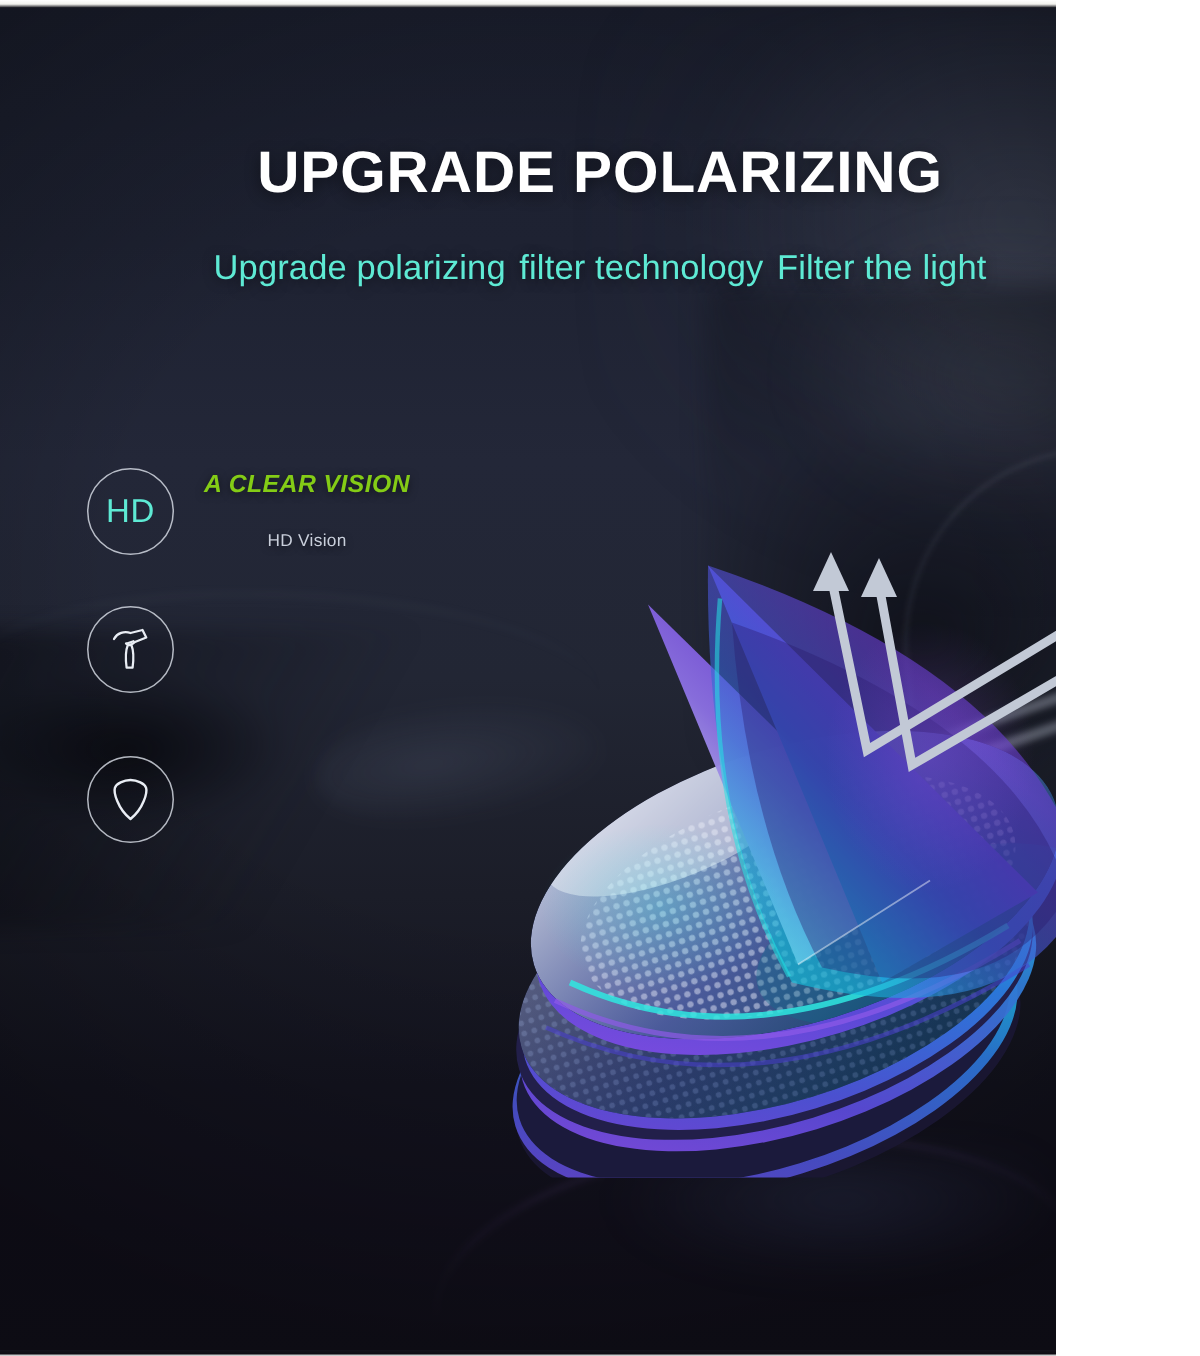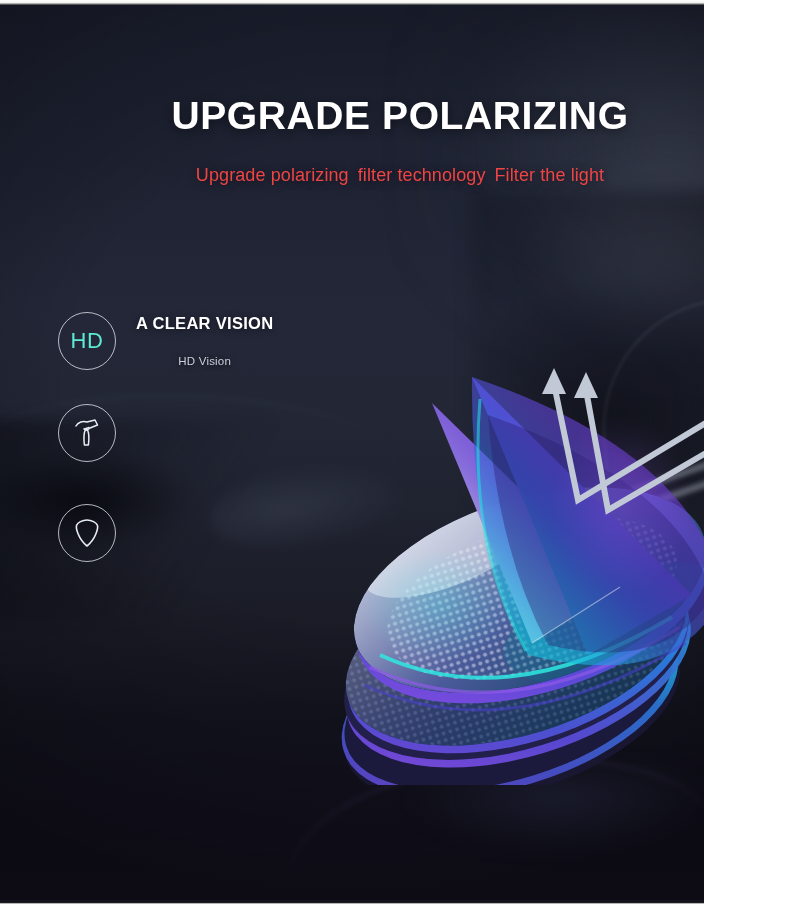--- a/index.html
+++ b/index.html
@@ -125,44 +125,45 @@
 
   
   .headline-wrap{position:absolute;left:0;top:96px;width:800px;text-align:center;z-index:30;}
   .headline{
     font-size:39px;font-weight:bold;color:#ffffff;letter-spacing:0.6px;
     line-height:1;margin:0;
     text-shadow:0 2px 10px rgba(0,0,0,0.45);
   }
   .subhead{
     margin:30px 0 0 0;
-    font-size:18px;font-weight:normal;color:#ef4444;letter-spacing:0.1px;
+    font-size:23px;font-weight:normal;color:#5eead4;letter-spacing:0.1px;
     text-shadow:0 1px 8px rgba(0,0,0,0.5);
   }
   .subhead .gap{display:inline-block;width:9px;}
 
   
   .features{position:absolute;left:58px;top:312px;width:330px;z-index:30;}
   .feature{position:relative;height:100px;}
   .feature .circle{
     position:absolute;left:0;top:0;width:58px;height:58px;border-radius:50%;
     border:1.3px solid rgba(226,231,240,0.78);
     box-sizing:border-box;
     display:flex;align-items:center;justify-content:center;
   }
   .feature .circle .hd-text{
     font-size:22px;color:#5eead4;letter-spacing:0.5px;line-height:1;
     font-weight:normal;
   }
   .feature .circle svg{display:block;}
   .feature .txt{position:absolute;left:78px;top:2px;}
   .feature .ftitle{
-    font-size:16.5px;font-weight:bold;color:#ffffff;letter-spacing:0.3px;
+    font-size:16.5px;font-weight:bold;color:#84cc16;letter-spacing:0.3px;
     line-height:1.1;margin:0;
     text-shadow:0 1px 6px rgba(0,0,0,0.5);
+    font-style:italic;
   }
   .feature .fsub{
     font-size:11.5px;font-weight:normal;color:#c9cfdb;letter-spacing:0.2px;
     margin:23px 0 0 0;
     text-shadow:0 1px 5px rgba(0,0,0,0.5);
     text-align:center;
   }
   
   .feature.r0{height:92px;}
   .feature.r1{height:100px;}

